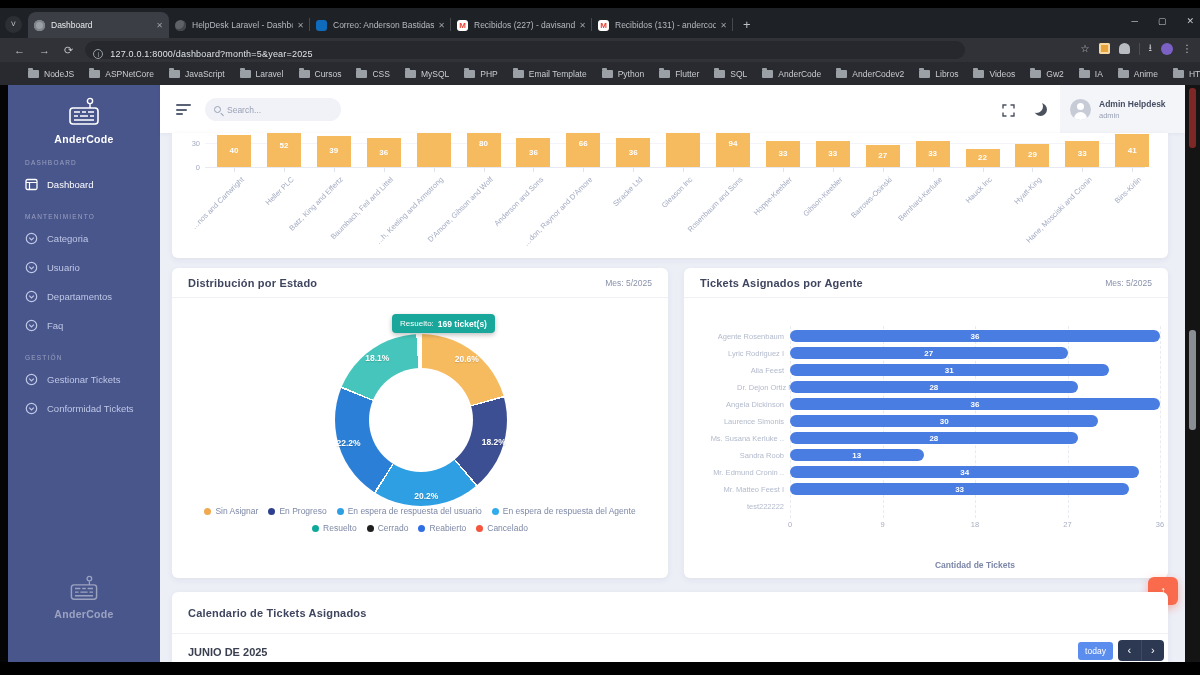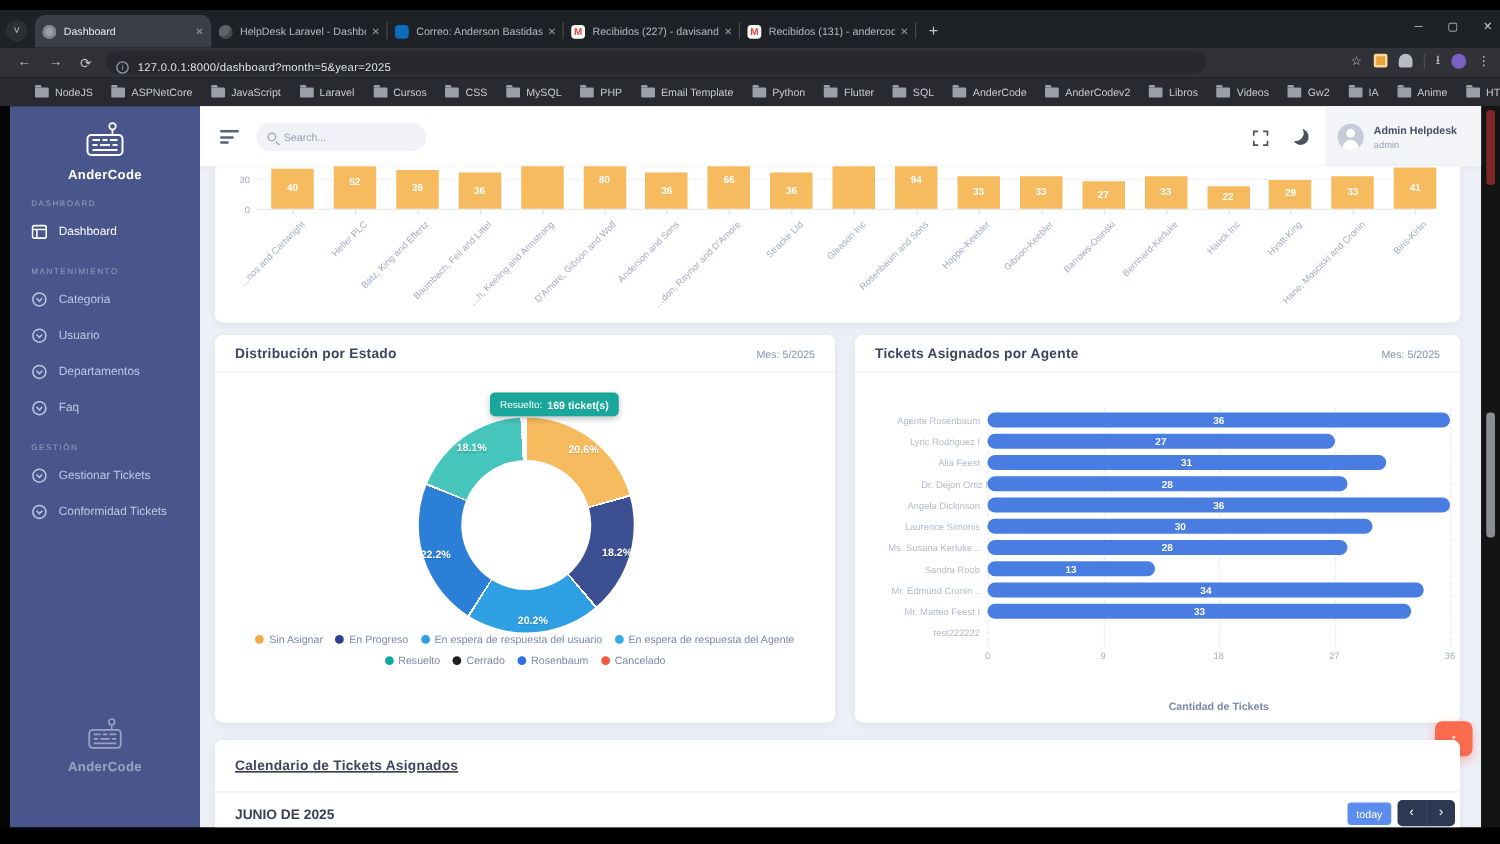--- a/index.html
+++ b/index.html
@@ -121,21 +121,21 @@
   .abar { position:absolute; height:12px; border-radius:6px; }
   .aval { position:absolute; color:#fff; font-size:8px; font-weight:bold; transform:translateX(-50%); }
   .vgrid { position:absolute; width:0; border-left:1px dashed #e8ebf2; }
   .xt { position:absolute; font-size:7.5px; color:#a8aec2; transform:translateX(-50%); }
   .xlabel { position:absolute; font-size:8.5px; font-weight:bold; color:#7c87a8; transform:translateX(-50%);margin-top:28px; }
 
   .scrolltop { left:1148px; top:577px; width:30px; height:28px; background:#fa6a4d; border-radius:6px;
                color:#fff; font-size:12px; text-align:center; line-height:28px; box-shadow:0 3px 8px rgba(250,106,77,.45); }
 
   #card-cal { left:172px; top:592px; width:996px; height:70px; border-radius:6px 6px 0 0; }
-  .calhead { height:42px; border-bottom:1px solid #eef0f5; display:flex; align-items:center; padding:0 16px;text-decoration:underline; }
+  .calhead { height:42px; border-bottom:1px solid #eef0f5; display:flex; align-items:center; padding:0 16px; }
   .month { position:absolute; left:16px; top:54px; font-size:11px; font-weight:bold; color:#3b4050; }
   .todaybtn { position:absolute; left:906px; top:50px; width:35px; height:18px; background:#5b8def; border-radius:3px;
               color:#fff; font-size:8.5px; text-align:center; line-height:18px; }
   .calnav { position:absolute; left:946px; top:48px; width:46px; height:21px; background:#2d3952; border-radius:4px;
             display:flex; color:#fff; }
   .calnav span { flex:1; text-align:center; line-height:21px; font-size:11px; }
   .calnav span:first-child { border-right:1px solid #3e4a66; }
 
   .striptop { left:0; top:0; width:1200px; height:8px; background:#000; }
   .stripbot { left:0; top:662px; width:1200px; height:13px; background:#000; }
@@ -511,21 +511,21 @@
           <span>En espera de respuesta del Agente</span>
         </span></div>
     <div class="legend" id="legend-r2" style="top:255px;"><span class="lgi">
           <span class="lgd" style="background: rgb(15, 169, 156);"></span>
           <span>Resuelto</span>
         </span><span class="lgi">
           <span class="lgd" style="background: rgb(31, 31, 31);"></span>
           <span>Cerrado</span>
         </span><span class="lgi">
           <span class="lgd" style="background: rgb(47, 111, 228);"></span>
-          <span>Rosenbaum</span>
+          <span>Reabierto</span>
         </span><span class="lgi">
           <span class="lgd" style="background: rgb(244, 85, 60);"></span>
           <span>Cancelado</span>
         </span></div>
   </div>
 
   <div class="abs card" id="card-agent">
     <div class="card-head">
       <span class="ctitle">Tickets Asignados por Agente</span>
       <span class="cbadge">Mes: 5/2025</span>

